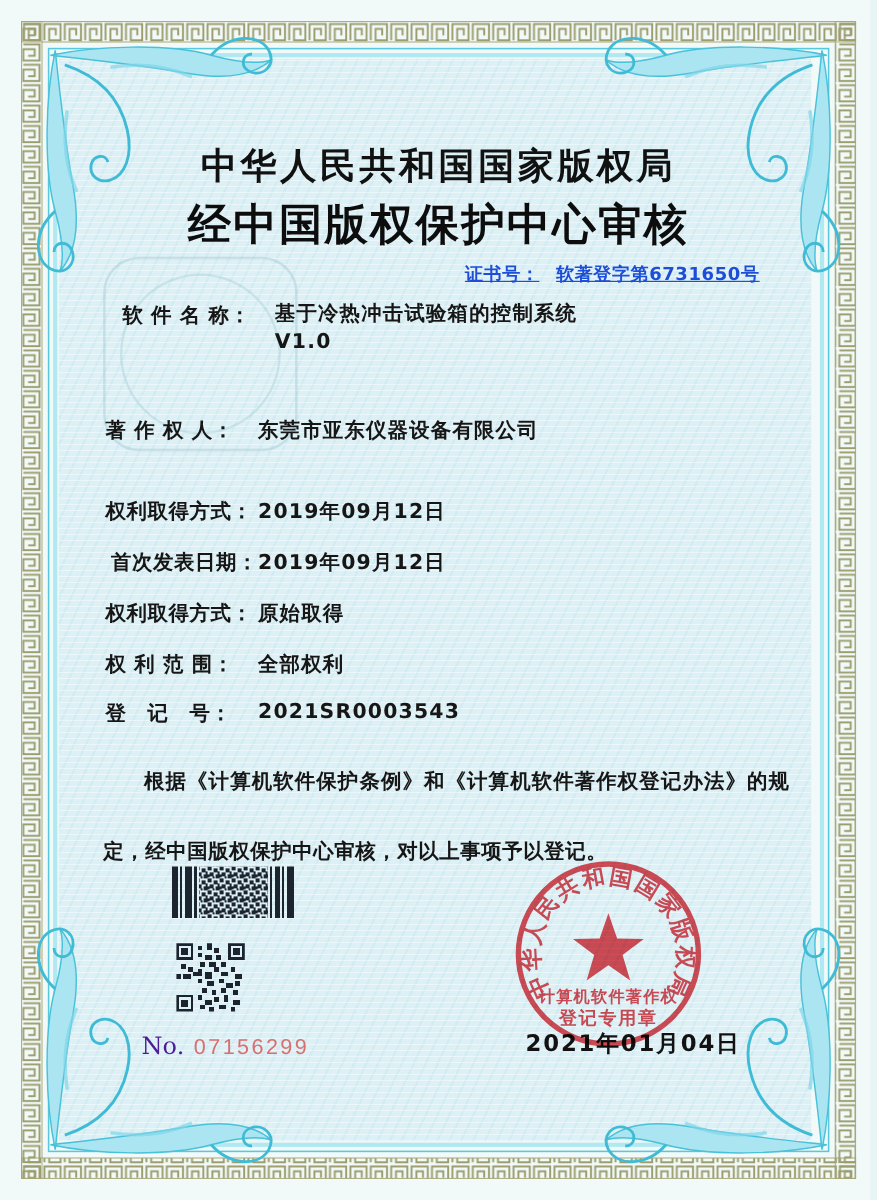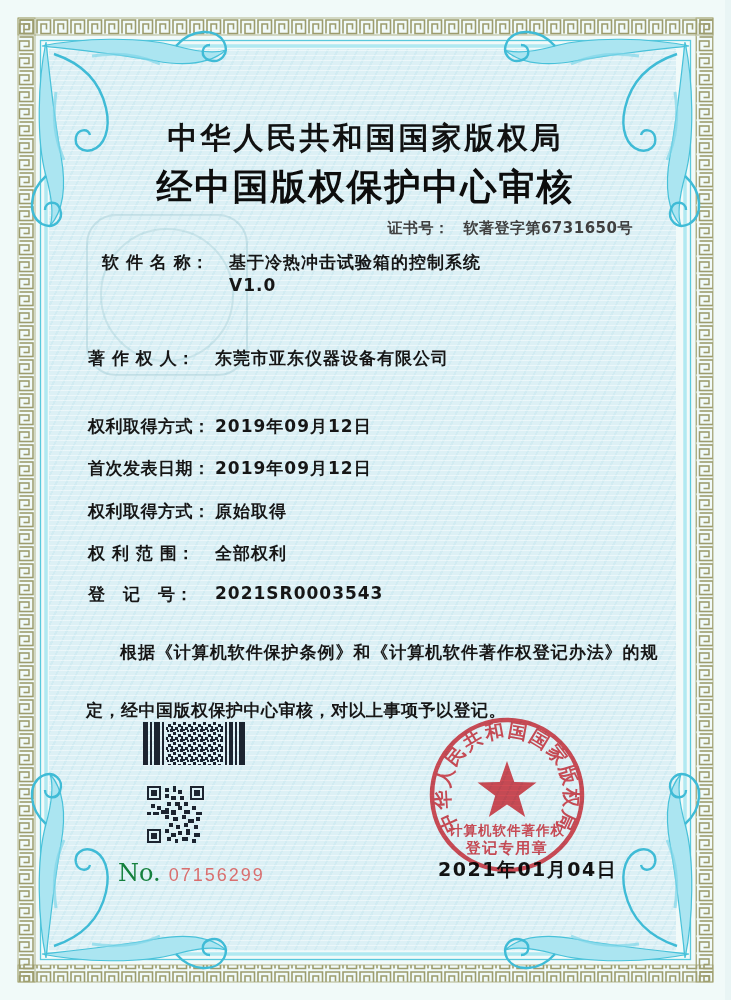--- a/index.html
+++ b/index.html
@@ -37,40 +37,40 @@
     font-family:"DejaVu Serif","Liberation Serif",serif;
     font-size:30px;font-weight:700;letter-spacing:3px;color:#111;z-index:2;
   }
   .cert-title{
     position:absolute;left:0;top:163px;width:731px;text-align:center;
     font-family:"DejaVu Serif","Liberation Serif",serif;
     font-size:36px;font-weight:700;letter-spacing:2px;color:#0d0d0d;z-index:2;
   }
   .cert-no{
     position:absolute;right:92px;top:219px;z-index:2;
-    font-size:15px;font-weight:700;letter-spacing:.5px;color:#404040;
+    font-size:15px;font-weight:700;letter-spacing:.5px;color:#1d4ed8;text-decoration:underline;
   }
   .cert-no .gap{display:inline-block;width:14px;}
 
   .field{position:absolute;left:88px;display:flex;z-index:2;font-weight:700;font-size:17px;color:#161616;}
   .field .flabel{flex:none;width:127px;letter-spacing:.5px;}
   .field .fvalue{letter-spacing:1px;}
   .field .fvalue .vline{display:block;line-height:23px;}
-  .f0{top:251px;padding-left:14px;}.f1{top:347px;}.f2{top:415px;}.f3{top:457px;}
+  .f0{top:251px;padding-left:14px;}.f1{top:347px;}.f2{top:415px;}.f3{top:457px;text-align:right;}
   .f4{top:500px;}.f5{top:542px;justify-content:space-between;}.f6{top:583px;}
 
   .statement{
     position:absolute;left:86px;top:623px;width:572px;z-index:2;
     font-size:17px;font-weight:700;line-height:58px;letter-spacing:.5px;
     text-indent:2em;text-align:justify;color:#161616;
   }
 
   .codes svg{position:absolute;z-index:2;}
   .serial{position:absolute;left:118px;top:859px;z-index:2;white-space:nowrap;}
-  .serial .no{font-family:"DejaVu Serif","Liberation Serif",serif;font-size:24px;color:#15803d;}
+  .serial .no{font-family:"DejaVu Serif","Liberation Serif",serif;font-size:20px;color:#4c1d95;}
   .serial .num{font-family:Liberation Sans, sans-serif;font-size:18px;color:#d96f6f;letter-spacing:2px;margin-left:8px;}
 
   .issue-date{
     position:absolute;left:438px;top:857px;z-index:2;
     font-size:19px;font-weight:700;letter-spacing:1.5px;color:#121212;
   }
   svg.seal{
     position:absolute;left:421px;top:709px;z-index:3;
     mix-blend-mode:multiply;opacity:.9;pointer-events:none;
   }

